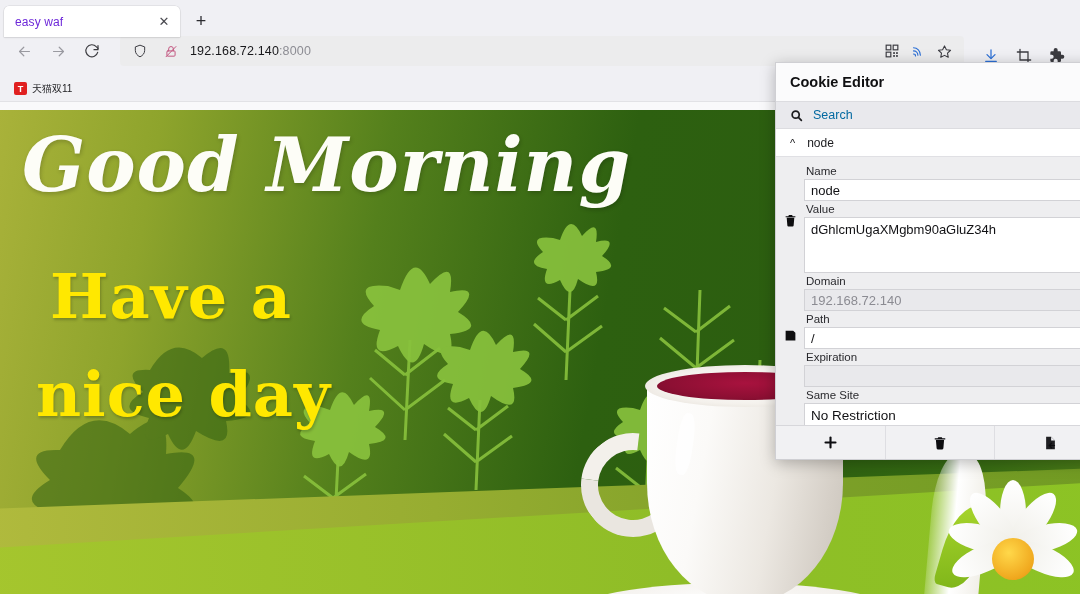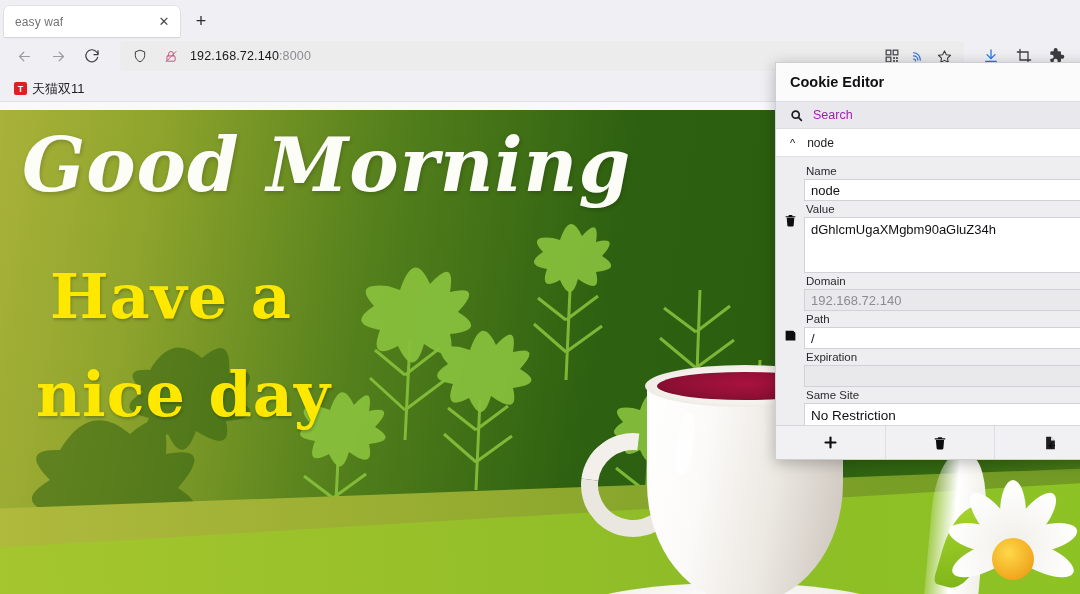--- a/index.html
+++ b/index.html
@@ -15,33 +15,33 @@
   .chrome { position: absolute; inset: 0 0 auto 0; background: #f0f0f4; }
 
   .tabstrip { height: 36px; display: flex; align-items: flex-end; padding: 0 4px; background:#f0f0f4; }
   .tab {
     width: 176px; height: 31px; background: #ffffff; border-radius: 5px 5px 0 0;
     display: flex; align-items: center; padding: 0 6px 0 11px;
     box-shadow: 0 0 0 .5px rgba(0,0,0,.10), 0 1px 2px rgba(0,0,0,.08);
     position: relative; top: 1px;
   }
   .tab-title {
-    flex: 1; font-size: 12px; color: #737373; white-space: nowrap;
+    flex: 1; font-size: 12px; color: #6d28d9; white-space: nowrap;
     overflow: hidden; text-overflow: ellipsis; letter-spacing:.1px;
   }
   .tab-close {
     width: 20px; height: 20px; display: flex; align-items: center; justify-content: center;
     border-radius: 3px; color: #4a4a50; font-size: 13px; line-height: 1;
   }
   .newtab {
     width: 30px; height: 30px; margin-left: 6px; display: flex; align-items: center;
     justify-content: center; color: #2b2b30; font-size: 18px; font-weight: 300; border-radius: 4px;
   }
 
-  .navbar { height: 40px; display: flex; align-items: center; padding: 0 8px; background:#f0f0f4; gap: 2px; }
+  .navbar { height: 40px; display: flex; padding: 0 8px; background:#f0f0f4; gap: 2px; }
   .navbtn {
     width: 32px; height: 30px; display: flex; align-items: center; justify-content: center;
     border-radius: 4px; color: #3a3a3f;
   }
   .navbtn svg { display:block; }
   .navbtn.dim { color: #9a9aa0; }
 
   .urlbar {
     flex: 1; height: 30px; margin: 0 6px 0 10px; background: #ececed; border-radius: 4px;
     display: flex; align-items: center; padding: 0 8px; gap: 7px;
@@ -54,21 +54,21 @@
   .toolbar-right { display: flex; align-items: center; gap: 3px; padding-left: 4px; }
   .tb-icon { width: 30px; height: 28px; display: flex; align-items:center; justify-content:center; border-radius: 4px; color:#3b3b40; }
 
   .bookmarkbar { height: 26px; display: flex; align-items: center; padding: 0 8px; background:#f0f0f4; border-bottom: 1px solid #e2e2e6; }
   .bm { display: flex; align-items: center; gap: 5px; padding: 2px 6px; border-radius: 3px; }
   .bm-ico {
     width: 13px; height: 13px; background: #e02020; border-radius: 2px; color: #fff;
     font-size: 9px; font-weight: 700; display: flex; align-items: center; justify-content: center;
     font-family: "Liberation Sans", sans-serif;
   }
-  .bm-label { font-size: 13px; color: #1d1d20; white-space: nowrap; }
+  .bm-label { font-size: 10px; color: #1d1d20; white-space: nowrap; }
 
   
   .content { position: absolute; left: 0; top: 110px; width: 1080px; height: 484px; overflow: hidden; background: #fff; }
   .banner {
     position: absolute; left: 0; top: 0; width: 1080px; height: 484px; overflow: hidden;
     background: linear-gradient(100deg, #a9b23a 0%, #8ea42c 14%, #54801c 34%, #2d6010 55%, #2c5e10 72%, #356a12 88%, #4a7a18 100%);
   }
   .leafpat { position: absolute; inset: 0; opacity: .95; }
   .bottomband {
     position: absolute; left: -40px; bottom: -56px; width: 1200px; height: 140px;
@@ -161,21 +161,21 @@
   }
   .panel-header {
     height: 38px; background: #fbfbfc; display: flex; align-items: center;
     padding: 0 14px; font-size: 14.5px; font-weight: 700; color: #101012;
   }
   .panel-search {
     height: 28px; background: #e9e9ed; display: flex; align-items: center;
     gap: 10px; padding: 0 14px; border-top: 1px solid #dcdce0; border-bottom: 1px solid #dcdce0;
   }
   .panel-search .sicon { color: #1c1c1f; display:flex; }
-  .search-ph { font-size: 12.5px; color: #a21caf; }
+  .search-ph { font-size: 12.5px; color: #0369a1; }
   .cookie-row {
     height: 28px; background: #ffffff; display: flex; align-items: center;
     gap: 12px; padding: 0 14px; border-bottom: 1px solid #e0e0e4;
   }
   .chev { font-size: 11px; color: #141417; line-height: 1; transform: translateY(1px); }
   .cookie-name { font-size: 12px; color: #1b1b1e; }
 
   .form-area { flex: 1; display: flex; background: #eeeef0; overflow: hidden; position: relative; }
   .gutter {
     width: 30px; display: flex; flex-direction: column; align-items: center;

